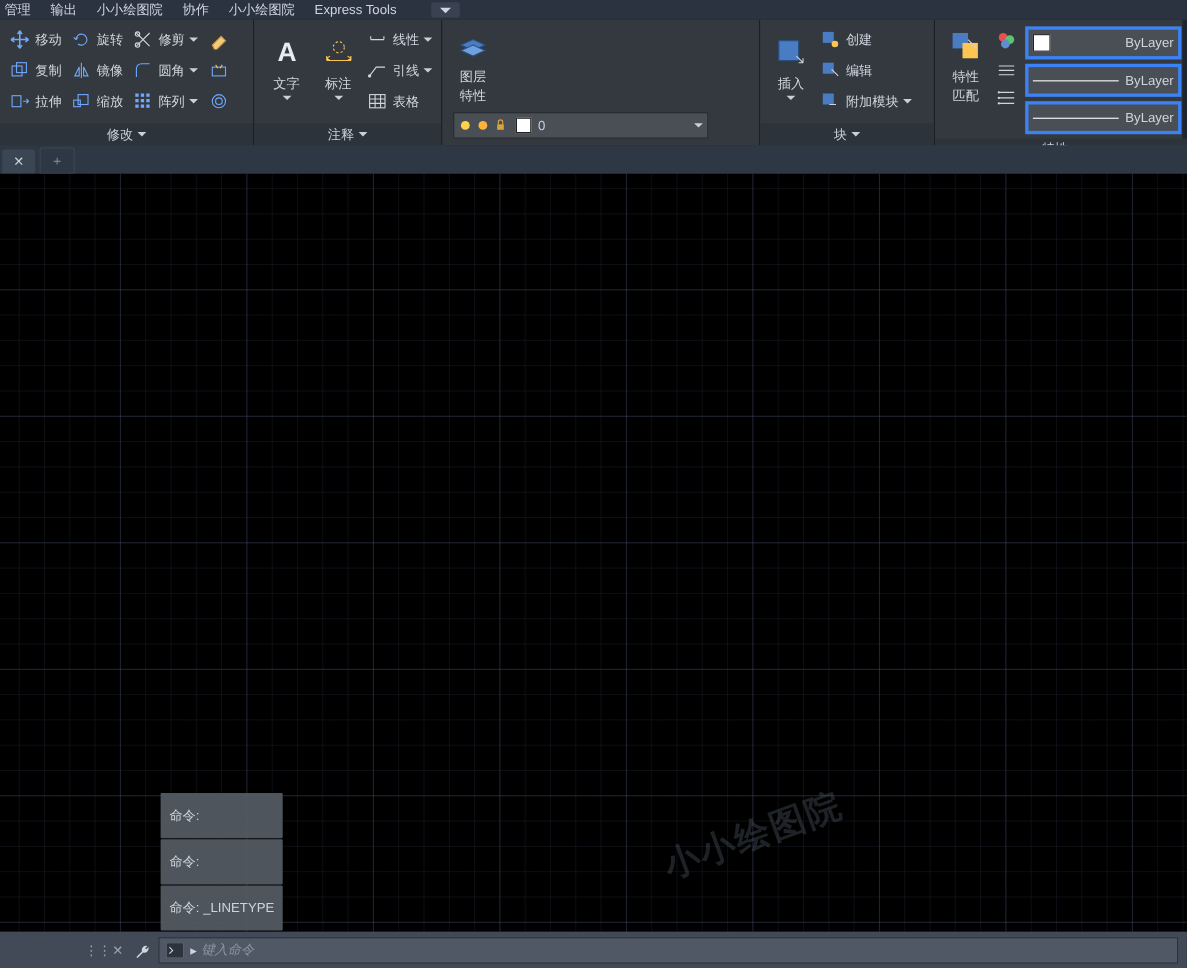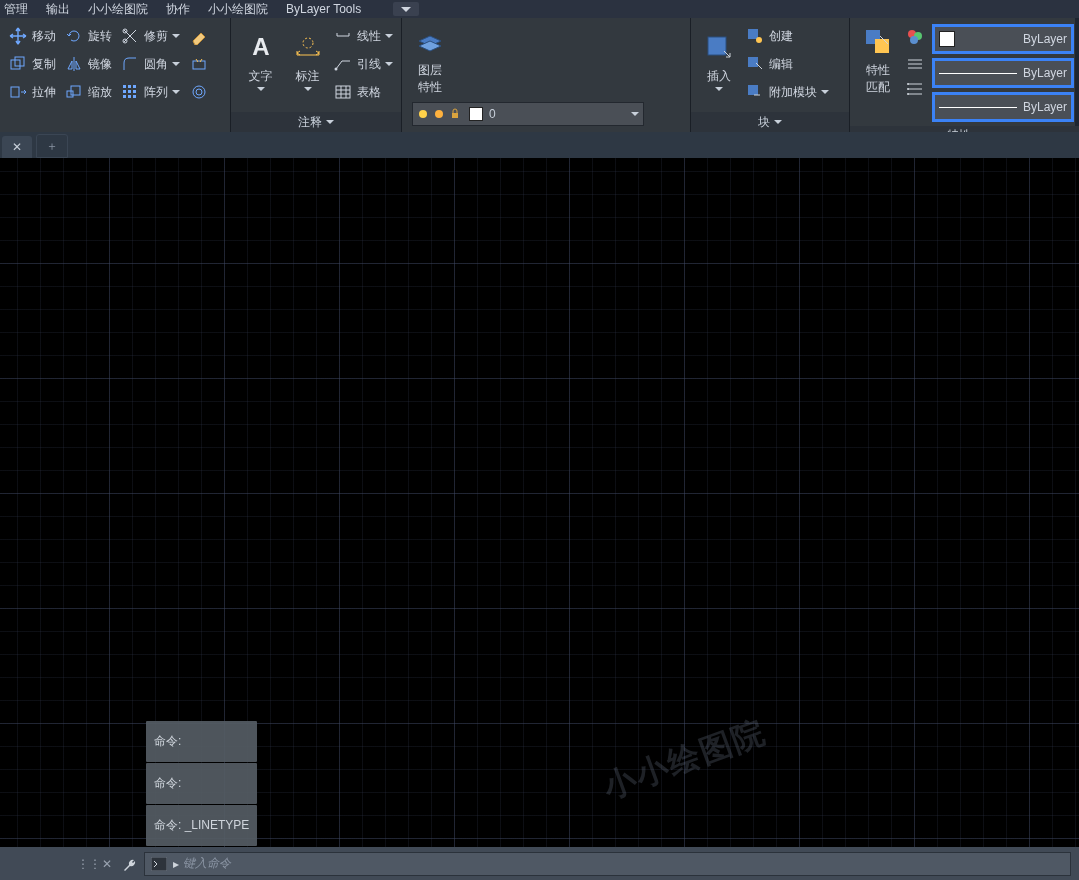--- a/index.html
+++ b/index.html
@@ -74,21 +74,21 @@
 </style>
 </head>
 <body>
 
 <div class="menubar">
   <span class="mi">管理</span>
   <span class="mi">输出</span>
   <span class="mi">小小绘图院</span>
   <span class="mi">协作</span>
   <span class="mi">小小绘图院</span>
-  <span class="mi et">ByLayer Tools</span>
+  <span class="mi et">Express Tools</span>
   <span class="arrowbox"></span>
 </div>
 
 <div class="ribbon">
 
   <div class="panel" style="width:230px">
     <div class="panel-body">
       <div class="grid3" style="grid-template-columns:repeat(3,auto);">
         <div class="ib">
           <span class="ic">
@@ -199,20 +199,24 @@
             </svg>
           </div>
         <div class="tinyic">
             <svg width="18" height="18">
               <rect x="3" y="3" width="12" height="12" rx="6" stroke="#6fa8ff" fill="none"></rect>
               <rect x="6" y="6" width="6" height="6" rx="3" stroke="#6fa8ff" fill="none"></rect>
             </svg>
           </div>
       </div>
     </div>
+    <div class="panel-title">
+        <span>修改</span>
+        <span class="dd"></span>
+      </div>
   </div>
 
   <div class="panel" style="width:170px">
     <div class="panel-body">
       <div class="big">
         <span class="ic">
             <svg width="30" height="30">
               <text x="15" y="22" text-anchor="middle" font-size="24" font-family="Arial" fill="#e8ebef" font-weight="bold">A</text>
             </svg>
           </span>

